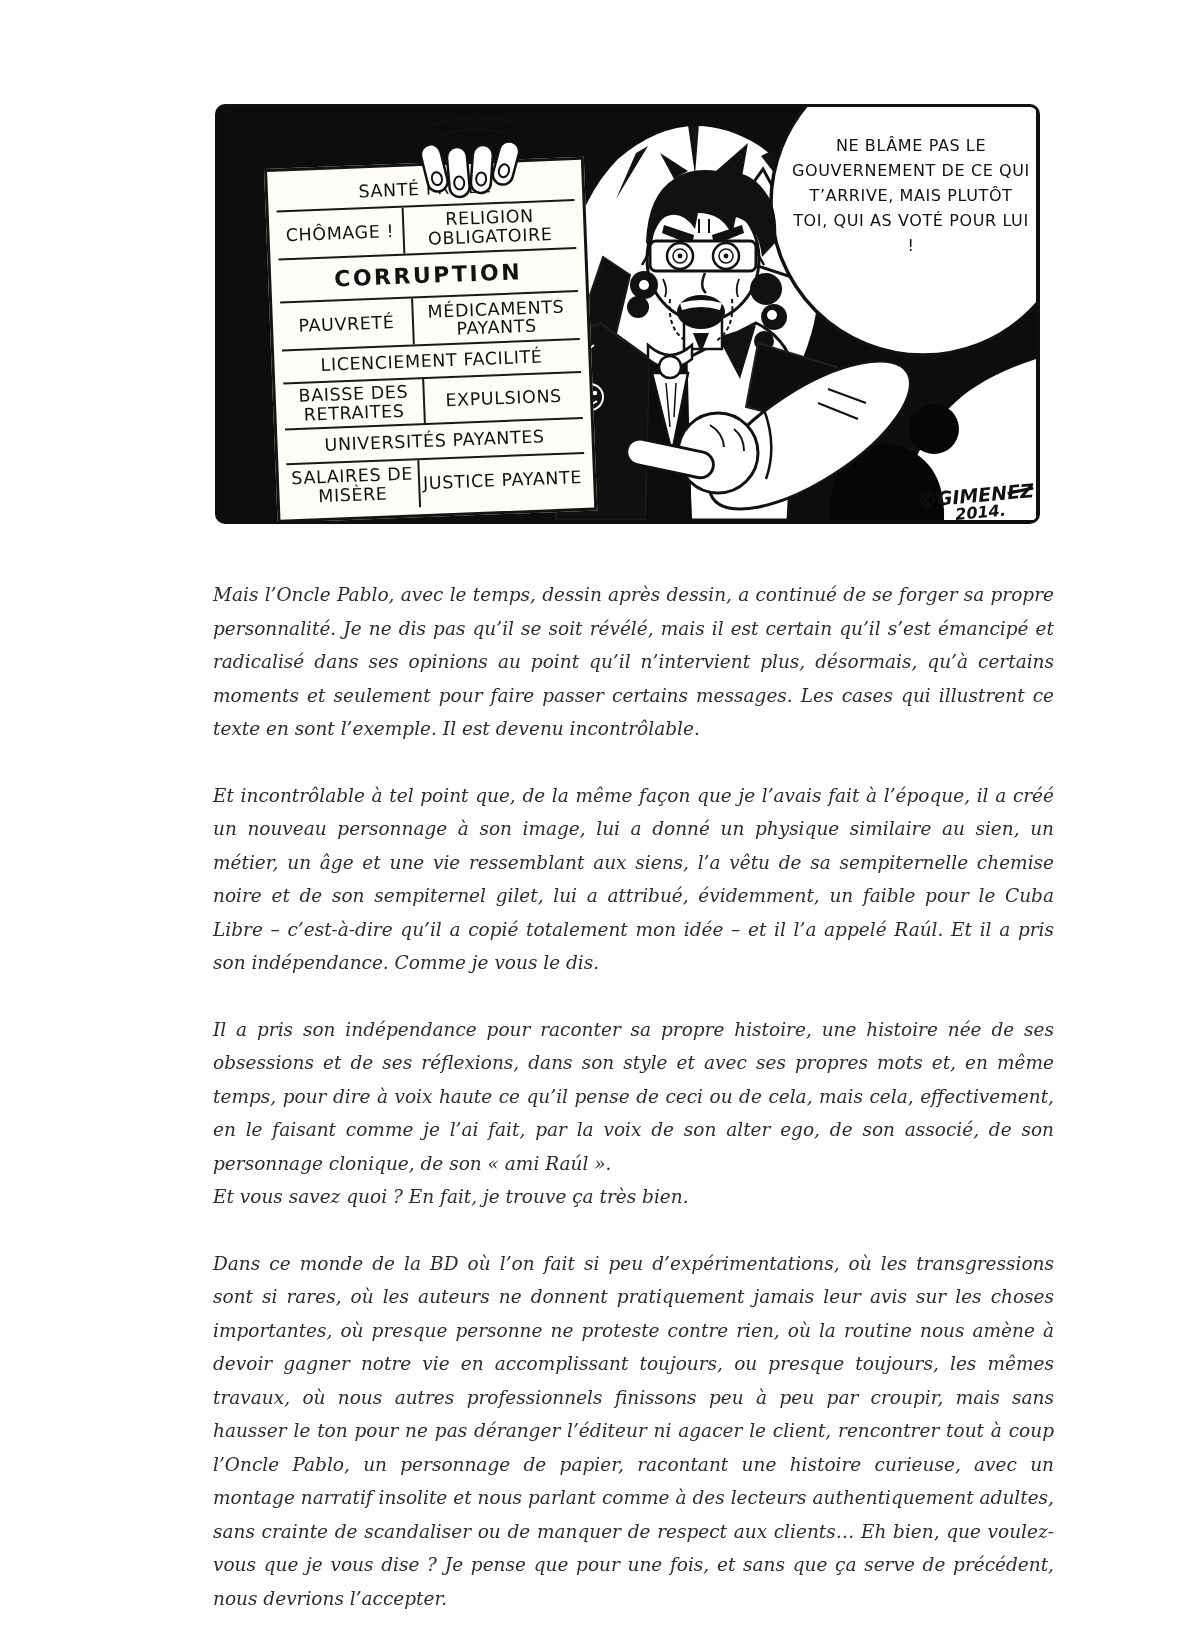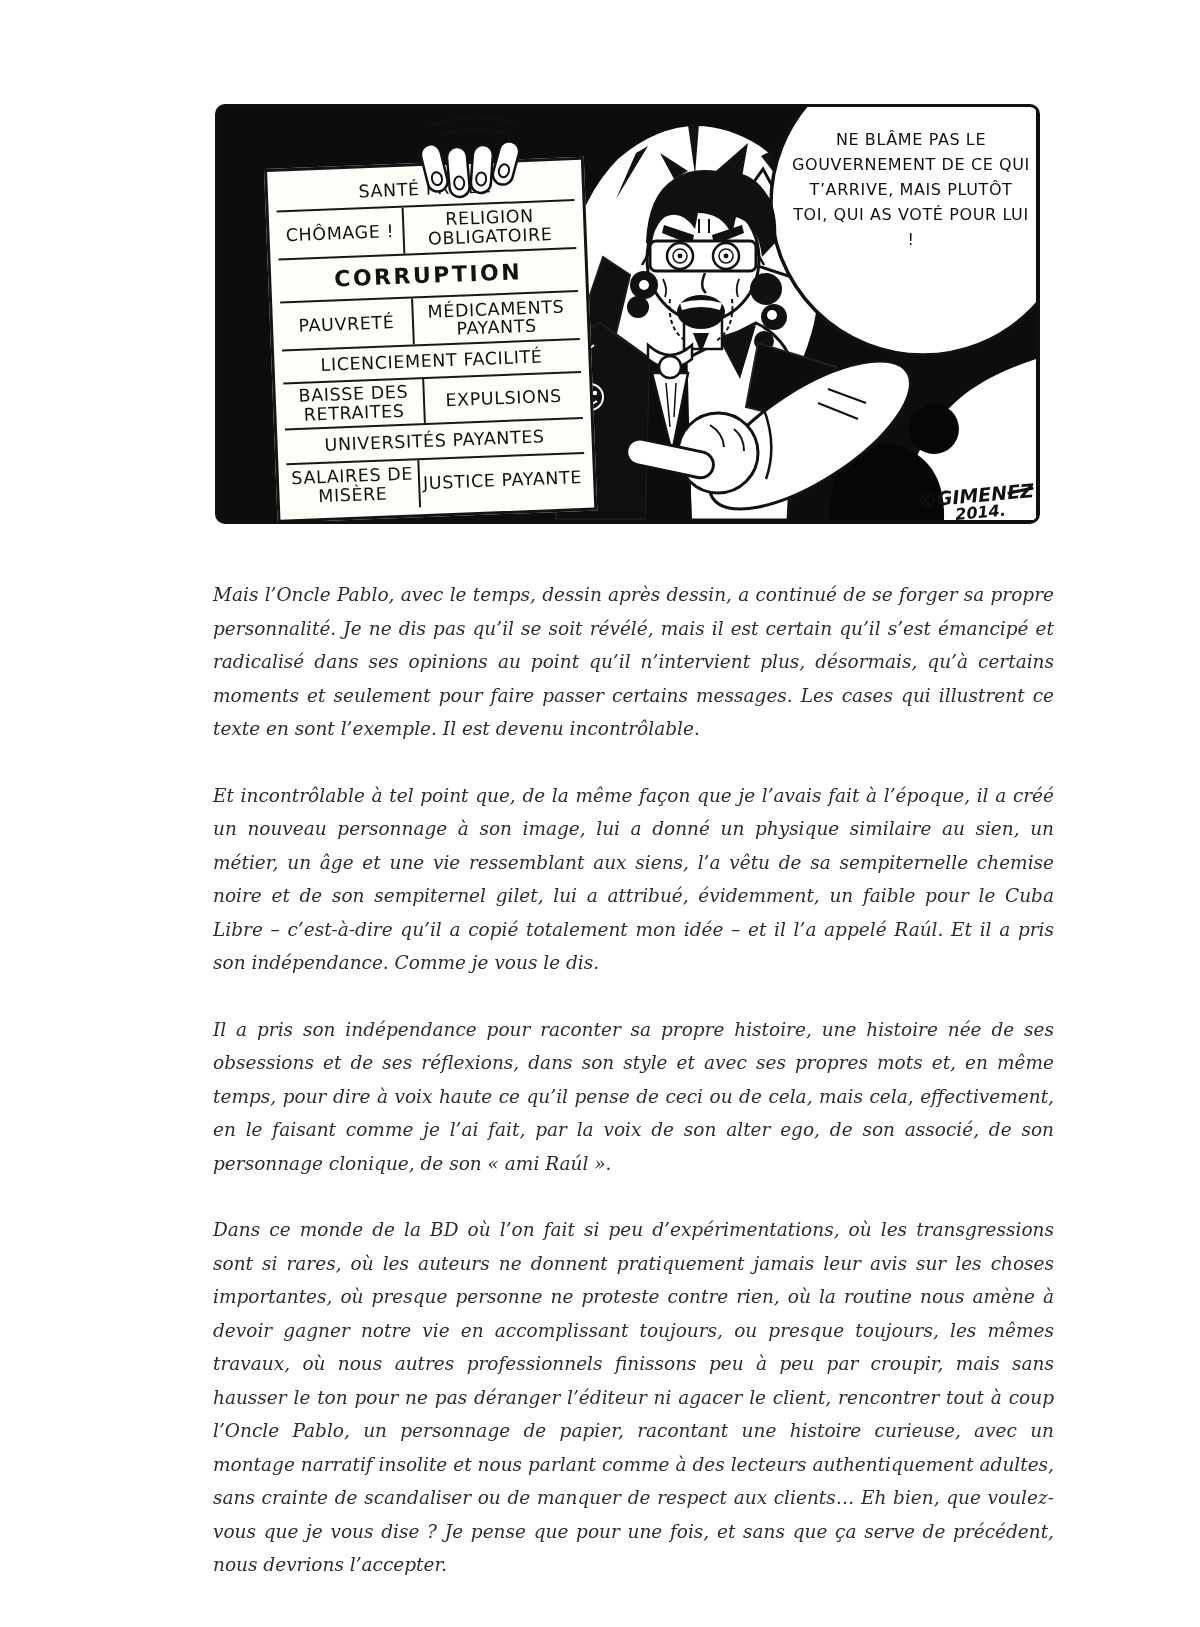--- a/index.html
+++ b/index.html
@@ -25,21 +25,21 @@
   .srow.r2 .left{flex:.42}.srow.r2 .right{flex:.58}
   .srow.r4 .left{flex:.44}.srow.r4 .right{flex:.56}
   .srow.r6 .left{flex:.47}.srow.r6 .right{flex:.53}
   .srow.r8 .left{flex:.44}.srow.r8 .right{flex:.56}
   .corruption{font-size:22px;font-weight:700;letter-spacing:2.5px;}
 
   
   .fingers{position:absolute;left:196px;top:2px;z-index:4;}
 
   
-  .bubble-text{position:absolute;left:572px;top:20px;width:242px;z-index:2;
+  .bubble-text{position:absolute;left:572px;top:26px;width:242px;z-index:2;
                text-align:center;color:#111;font-size:16px;line-height:25px;
                font-weight:500;letter-spacing:.6px;}
 
   
   .bodytext{position:absolute;left:213px;top:578px;width:841px;z-index:1;
             font-family:"DejaVu Serif",serif;font-style:italic;
             font-size:18.5px;line-height:33.5px;color:#2d2d2d;text-align:justify;}
   .bodytext p{margin:0 0 33px 0;font-style:italic;}
   .bodytext .sub{display:block;}
 </style>
@@ -224,17 +224,18 @@
     </svg>
 
     <div class="bubble-text">NE BLÂME PAS LE GOUVERNEMENT DE CE QUI T’ARRIVE, MAIS PLUTÔT TOI, QUI AS VOTÉ POUR LUI !</div>
   </div>
 
   <div class="bodytext">
     <p>Mais l’Oncle Pablo, avec le temps, dessin après dessin, a continué de se forger sa propre personnalité. Je ne dis pas qu’il se soit révélé, mais il est certain qu’il s’est émancipé et radicalisé dans ses opinions au point qu’il n’intervient plus, désormais, qu’à certains moments et seulement pour faire passer certains messages. Les cases qui illustrent ce texte en sont l’exemple. Il est devenu incontrôlable.</p>
     <p>Et incontrôlable à tel point que, de la même façon que je l’avais fait à l’époque, il a créé un nouveau personnage à son image, lui a donné un physique similaire au sien, un métier, un âge et une vie ressemblant aux siens, l’a vêtu de sa sempiternelle chemise noire et de son sempiternel gilet, lui a attribué, évidemment, un faible pour le Cuba Libre – c’est-à-dire qu’il a copié totalement mon idée – et il l’a appelé Raúl. Et il a pris son indépendance. Comme je vous le dis.</p>
     <p>
         <span class="sub">Il a pris son indépendance pour raconter sa propre histoire, une histoire née de ses obsessions et de ses réflexions, dans son style et avec ses propres mots et, en même temps, pour dire à voix haute ce qu’il pense de ceci ou de cela, mais cela, effectivement, en le faisant comme je l’ai fait, par la voix de son alter ego, de son associé, de son personnage clonique, de son « ami Raúl ».</span>
+        <span class="sub">Et vous savez quoi ? En fait, je trouve ça très bien.</span>
       </p>
     <p>Dans ce monde de la BD où l’on fait si peu d’expérimentations, où les transgressions sont si rares, où les auteurs ne donnent pratiquement jamais leur avis sur les choses importantes, où presque personne ne proteste contre rien, où la routine nous amène à devoir gagner notre vie en accomplissant toujours, ou presque toujours, les mêmes travaux, où nous autres professionnels finissons peu à peu par croupir, mais sans hausser le ton pour ne pas déranger l’éditeur ni agacer le client, rencontrer tout à coup l’Oncle Pablo, un personnage de papier, racontant une histoire curieuse, avec un montage narratif insolite et nous parlant comme à des lecteurs authentiquement adultes, sans crainte de scandaliser ou de manquer de respect aux clients… Eh bien, que voulez-vous que je vous dise ? Je pense que pour une fois, et sans que ça serve de précédent, nous devrions l’accepter.</p>
   </div>
 
 </div>
 
 </body></html>

